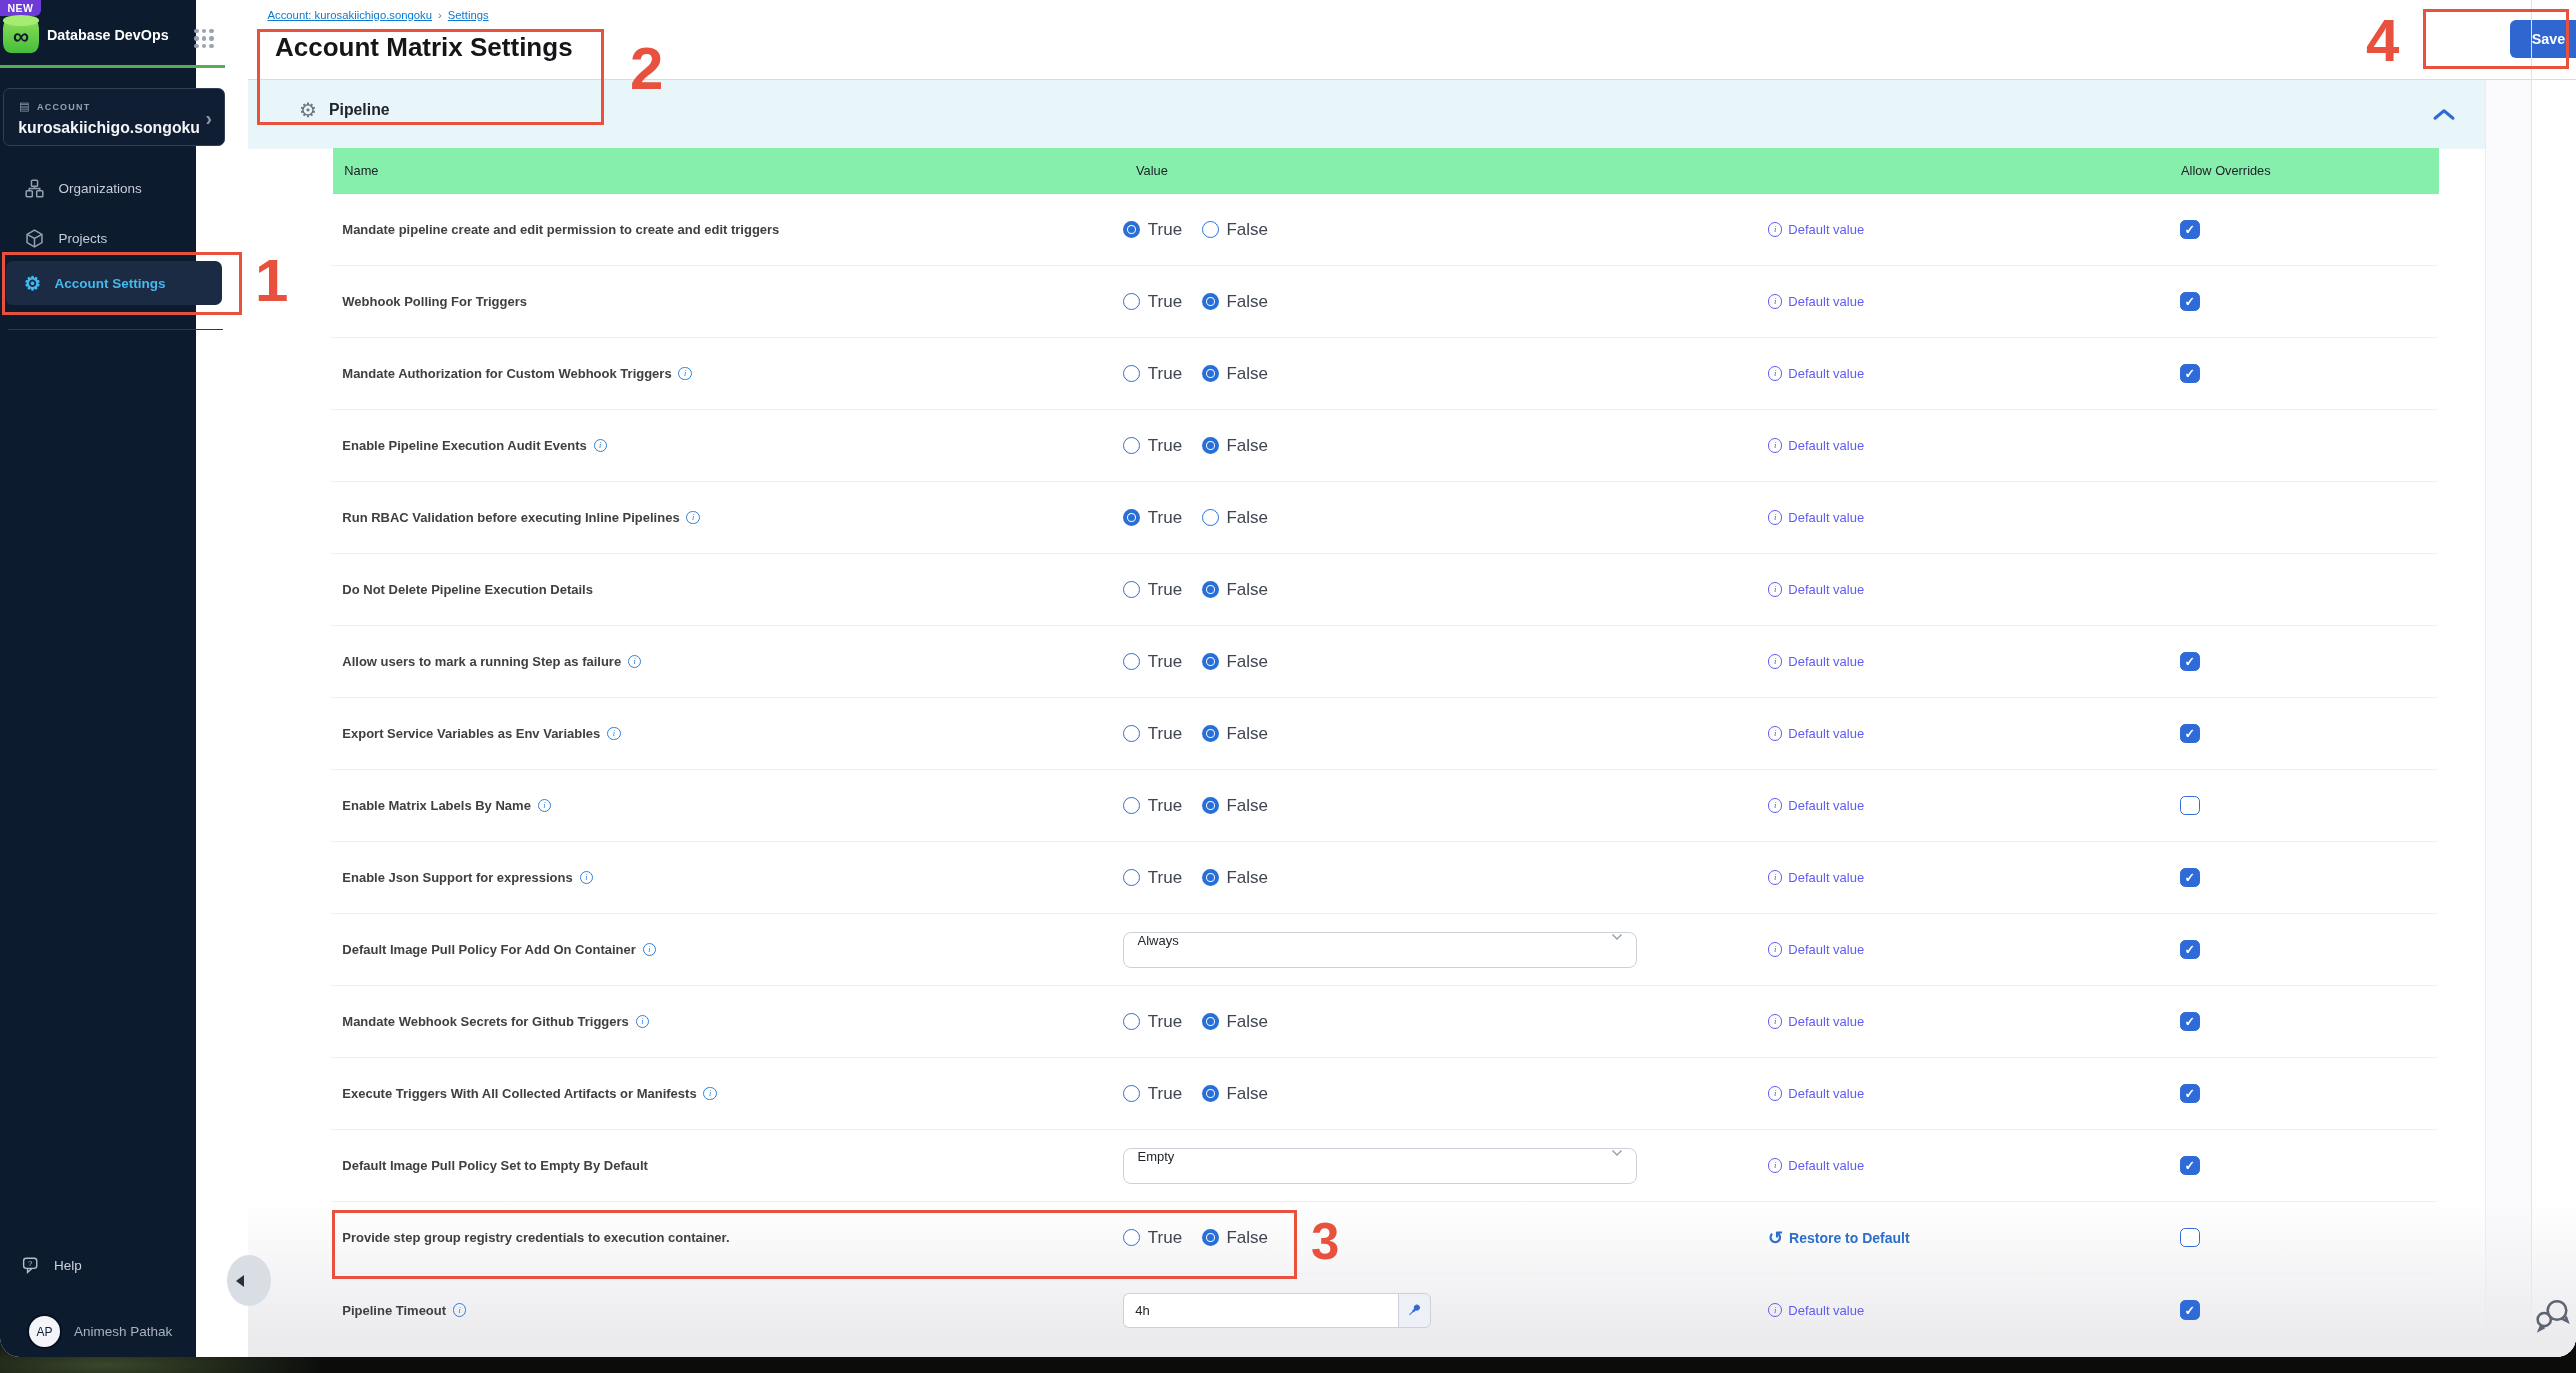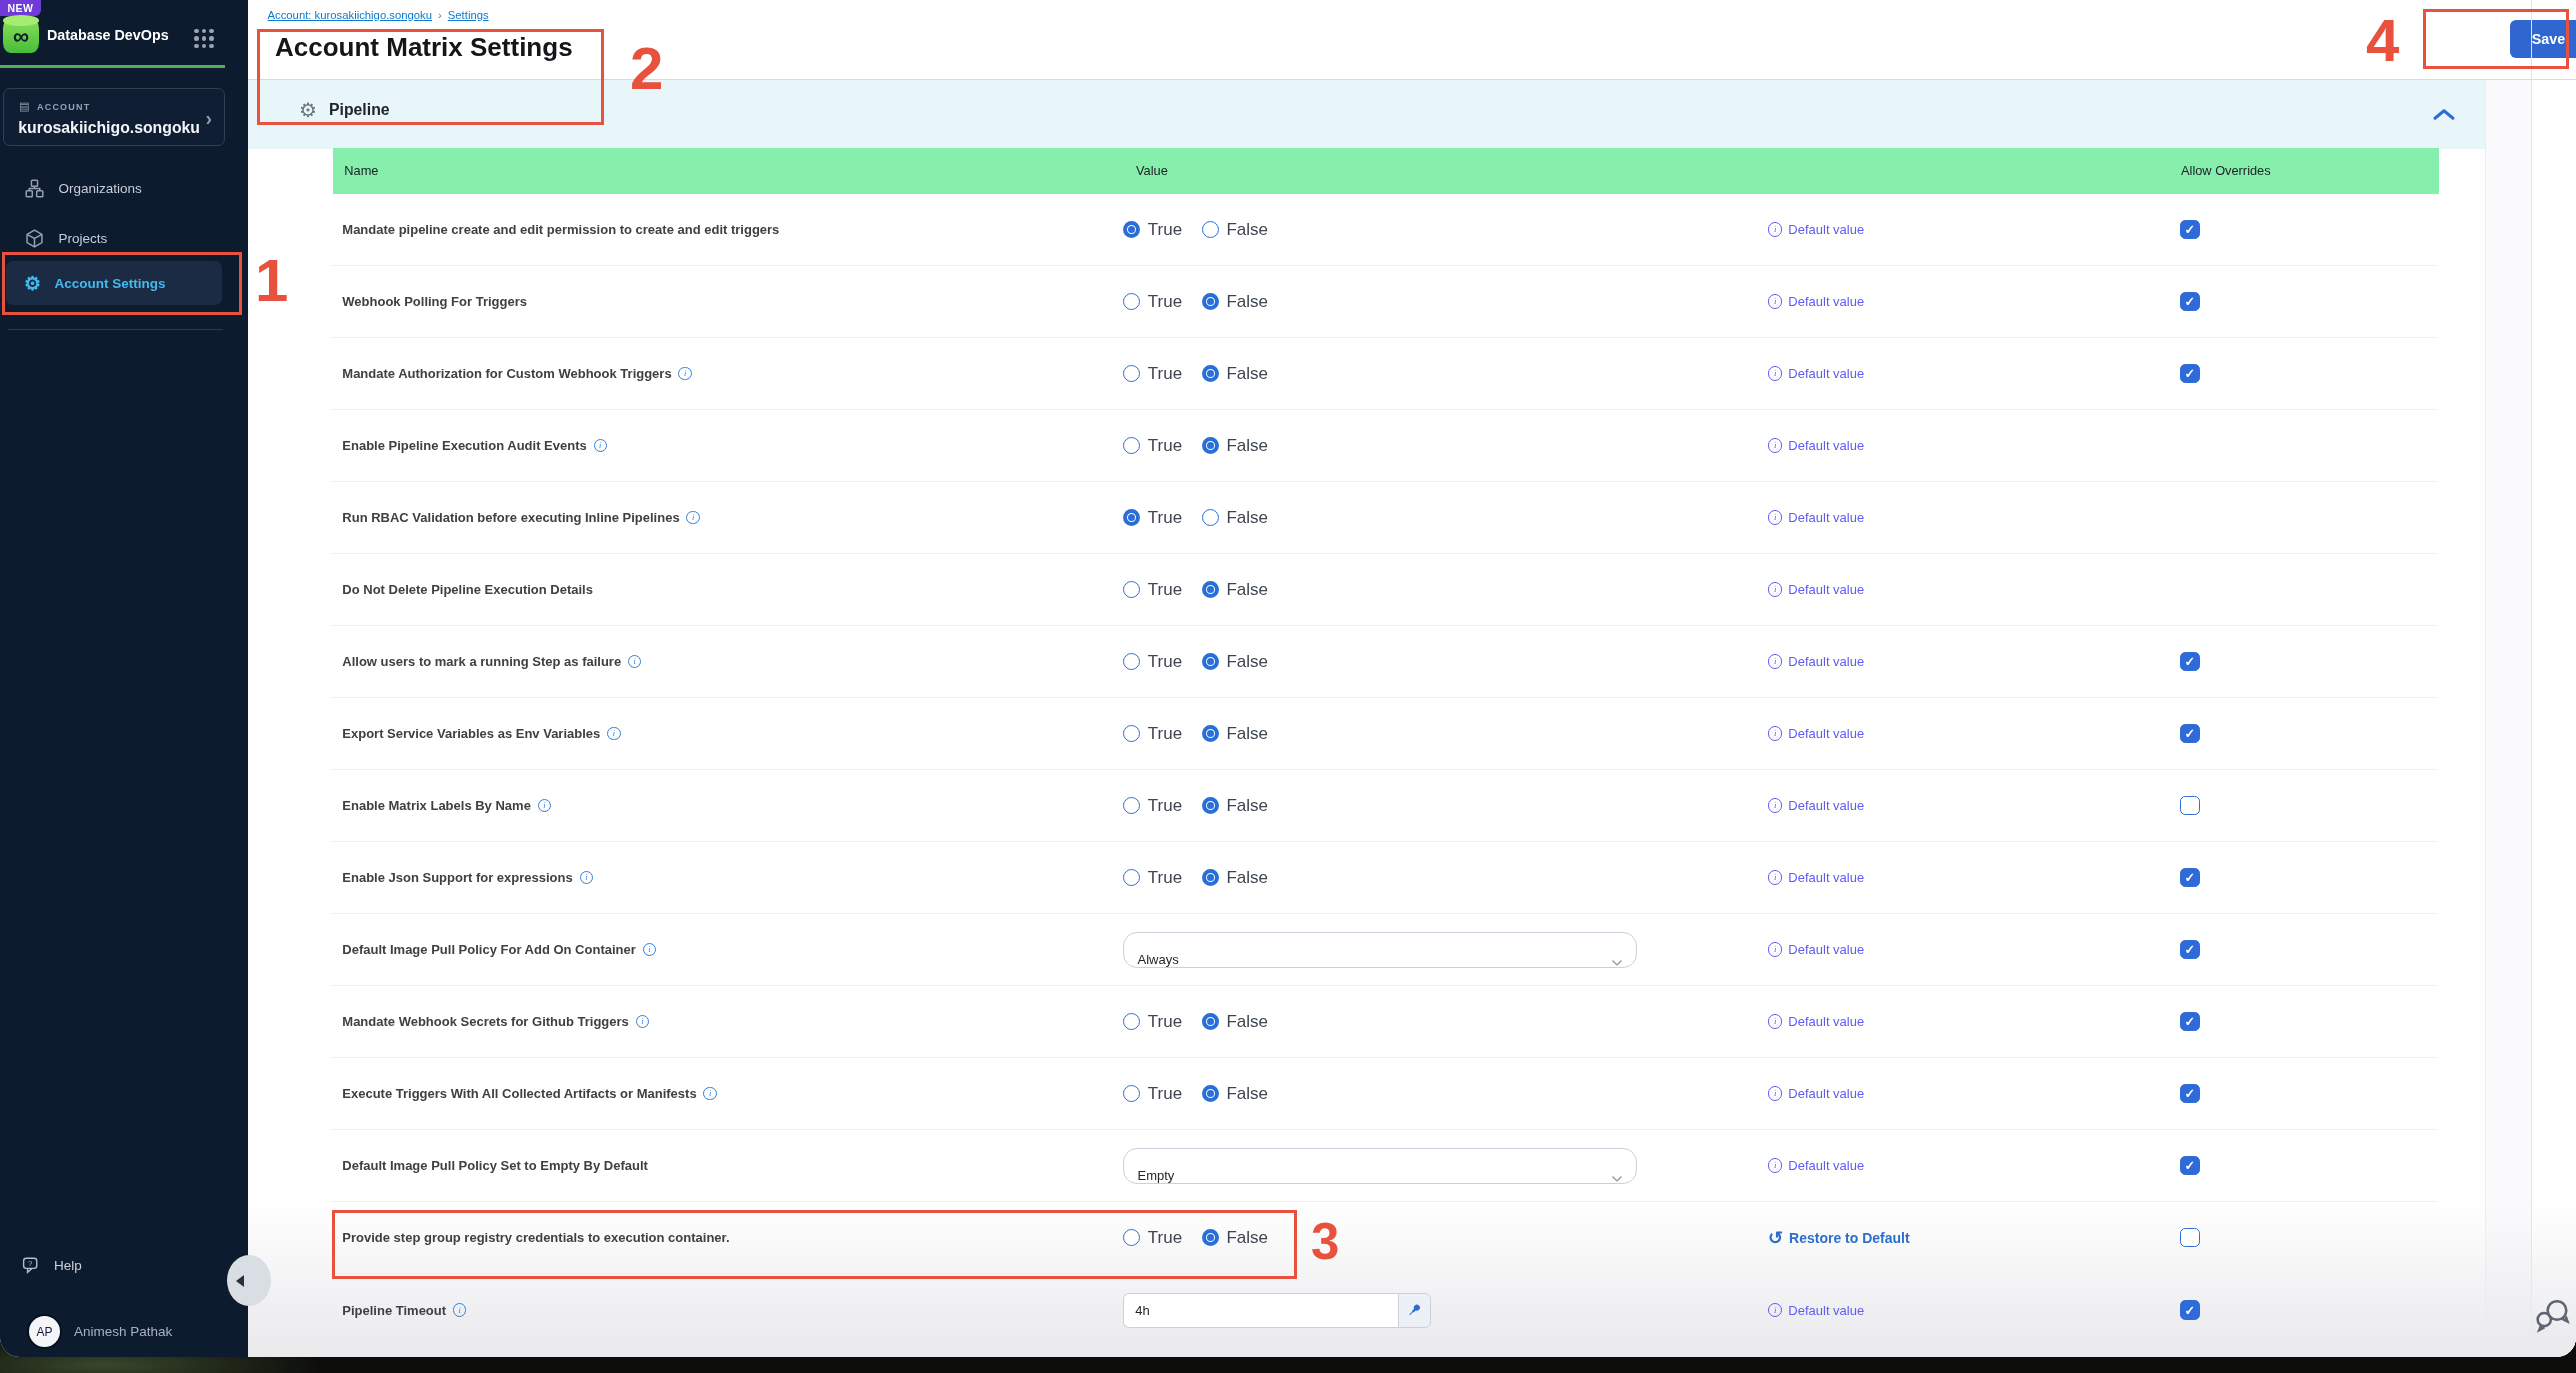--- a/index.html
+++ b/index.html
@@ -8,21 +8,21 @@
   }
   *{margin:0;padding:0;box-sizing:border-box;}
   html,body{background:#000;}
   body{font-family:"Liberation Sans",sans-serif;}
   #stage{position:relative;width:2576px;height:1374px;overflow:hidden;
     background:radial-gradient(ellipse 315px 45px at 105px 1365px,#39482b,rgba(12,13,11,0) 70%),#0c0d0b;}
   #window{position:absolute;left:0;top:0;width:2576px;height:1357px;background:#fff;
     border-radius:0 0 19.5px 19.5px;overflow:hidden;}
 
   
-  #sidebar{position:absolute;left:0;top:0;width:248px;height:1357px;background:var(--sidebar);}
+  #sidebar{position:absolute;left:0;top:0;width:196px;height:1357px;background:var(--sidebar);}
   .new-badge{position:absolute;left:0;top:0;padding:1.5px 7.5px 2.3px;background:#6e3bd8;color:#fff;
     font-size:10.5px;font-weight:700;border-radius:0 0 6px 0;letter-spacing:0.4px;}
   .logo{position:absolute;left:3px;top:18px;width:36px;height:35px;border-radius:7.5px/10.5px;
     background:linear-gradient(180deg,#8ce05a,#46bd3a);display:flex;align-items:center;justify-content:center;}
   .logo::before{content:"";position:absolute;left:0;top:-3px;width:36px;height:10.5px;border-radius:50%;
     background:#a5ec72;}
   .logo .inf{position:relative;color:#0d1b2e;font-size:22.5px;font-weight:700;line-height:1;margin-top:3px;}
   .product{position:absolute;left:47px;top:27px;color:#fff;font-size:14.3px;font-weight:700;}
   .grid-dots{position:absolute;left:194px;top:28.5px;width:20px;height:20px;}
   .grid-dots i{position:absolute;width:4.5px;height:4.5px;border-radius:50%;background:#9aa3b3;}
@@ -82,22 +82,22 @@
   .info{flex:0 0 auto;width:13.5px;height:13.5px;border:1.1px solid #2f7fd6;border-radius:50%;color:#2f7fd6;
     font-size:8.3px;font-style:italic;font-family:"Liberation Serif",serif;display:inline-flex;
     align-items:center;justify-content:center;}
   .c-value{position:absolute;left:792px;top:0;height:100%;display:flex;align-items:center;}
   .c-action{position:absolute;left:1437px;top:0;height:100%;display:flex;align-items:center;}
   .c-override{position:absolute;left:1849px;top:0;height:100%;display:flex;align-items:center;}
   .radio{position:relative;width:17.3px;height:17.3px;border:1.9px solid #2a6fd6;border-radius:50%;background:#fff;}
   .radio.sel{border-width:4.5px;}
   .radio.sel::after{content:"";position:absolute;inset:1.1px;background:#2a6fd6;border-radius:50%;}
   .rlabel{font-size:17px;color:#3e4450;margin:0 19.5px 0 7.5px;}
-  .select{width:514px;height:36px;border:0.8px solid #ccd0da;border-radius:14px;background:#fff;
-    display:flex;align-items:flex-end;justify-content:space-between;padding:0 13.5px;font-size:13px;color:#22262c;}
+  .select{width:514px;height:36px;border:0.8px solid #ccd0da;border-radius:8px;background:#fff;
+    display:flex;align-items:flex-start;justify-content:space-between;padding:0 13.5px;font-size:13px;color:#22262c;}
   .inputgrp{display:flex;align-items:stretch;height:35px;}
   .txt{width:275px;border:0.8px solid #ccd0da;border-right:none;border-radius:6px 0 0 6px;background:#fff;
     font-size:13px;color:#22262c;padding:0 11.3px;font-family:inherit;outline:none;}
   .pinbox{width:33px;border:0.8px solid #ccd0da;border-radius:0 6px 6px 0;background:#edf0f6;
     display:flex;align-items:center;justify-content:center;}
   .dv{display:inline-flex;align-items:center;gap:6px;color:var(--indigo);font-size:13px;cursor:pointer;}
   .dvi{width:14.3px;height:14.3px;border:1.1px solid var(--indigo);border-radius:50%;font-size:9px;
     font-style:italic;font-family:"Liberation Serif",serif;display:inline-flex;align-items:center;justify-content:center;}
   .rst{display:inline-flex;align-items:center;gap:6px;color:#2c6ecb;font-size:14px;font-weight:600;cursor:pointer;}
   .rsticon{font-size:18px;font-weight:700;line-height:1;}

